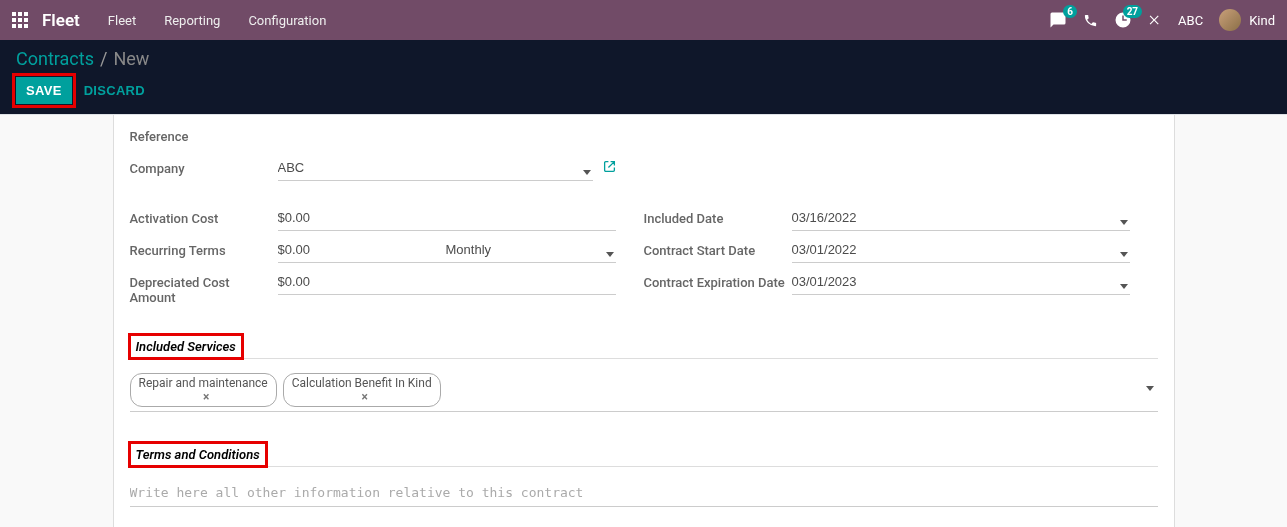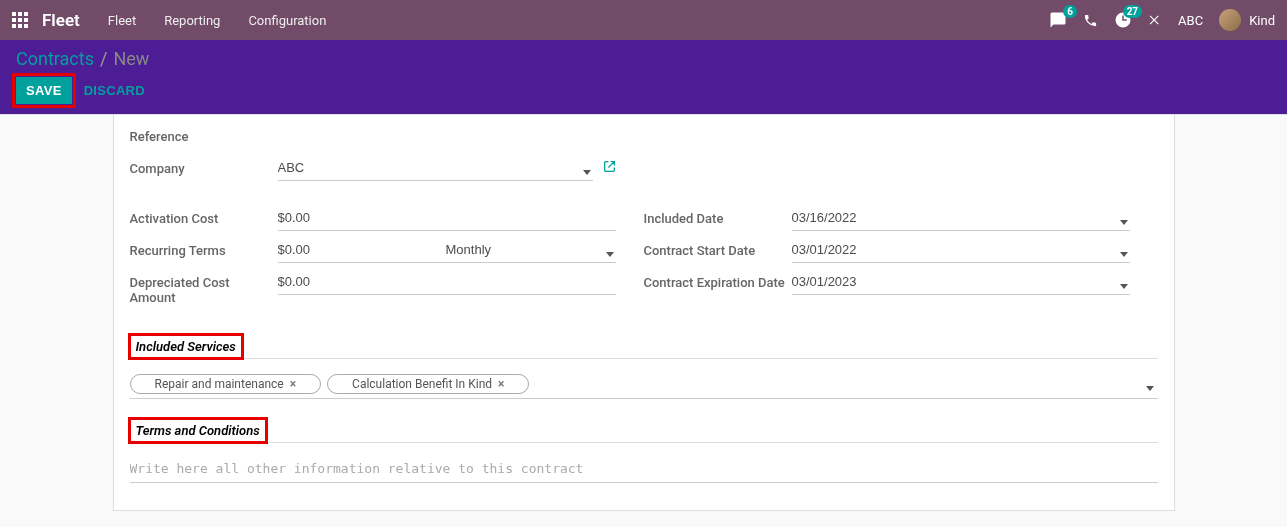--- a/index.html
+++ b/index.html
@@ -13,21 +13,21 @@
 .navbar .menu { display: flex; gap: 28px; }
 .navbar .menu a { color: #eee; text-decoration: none; font-size: 13px; cursor: pointer; }
 .navbar .right { margin-left: auto; display: flex; align-items: center; gap: 16px; }
 .navbar .icon { position: relative; cursor: pointer; display: flex; align-items: center; }
 .navbar .badge { position: absolute; top: -6px; right: -10px; background: #00A09D; color: #fff; font-size: 10px; font-weight: 700; padding: 1px 4px; border-radius: 8px; min-width: 14px; text-align: center; }
 .navbar .user { display: flex; align-items: center; gap: 8px; cursor: pointer; }
 .navbar .avatar { width: 22px; height: 22px; border-radius: 50%; background: linear-gradient(135deg,#c9a07a,#8b6f47); display: inline-block; }
 .navbar svg { fill: #fff; }
 
 
-.control-panel { background: #4c1d95; border-bottom: 1px solid #dee2e6; padding: 8px 16px 10px 16px; }
+.control-panel { background: #0f172a; border-bottom: 1px solid #dee2e6; padding: 8px 16px 10px 16px; }
 .breadcrumb { font-size: 18px; display: flex; align-items: baseline; gap: 6px; margin-bottom: 8px; }
 .breadcrumb .crumb-link { color: #00A09D; cursor: pointer; }
 .breadcrumb .sep { color: #999; }
 .breadcrumb .current { color: #888; }
 .actions { display: flex; align-items: center; gap: 12px; }
 .btn-save { background: #00A09D; color: #fff; border: none; padding: 6px 10px; font-size: 13px; font-weight: 600; cursor: pointer; letter-spacing: 0.3px; }
 .btn-discard { background: none; border: none; color: #00A09D; font-size: 13px; font-weight: 600; cursor: pointer; letter-spacing: 0.3px; }
 .highlight-red { outline: 3px solid #e60000; outline-offset: 1px; }
 
 
@@ -44,21 +44,21 @@
 .ext-link { color: #00A09D; margin-left: 10px; cursor: pointer; }
 .two-inputs { display: flex; gap: 0; }
 .two-inputs .amt { flex: 0 0 168px; }
 .two-inputs .freq { flex: 1; position: relative; }
 
 .section-sep { margin-top: 26px; margin-bottom: 10px; border-bottom: 1px solid #ddd; display: flex; }
 .section-title { font-size: 13px; font-weight: 600; color: #000000; padding: 4px 6px; display: inline-block; font-style: italic; }
 .section-title.hl { outline: 3px solid #e60000; outline-offset: -1px; }
 
 .tags-field { display: flex; align-items: center; border-bottom: 1px solid #ccc; padding: 4px 0; min-height: 30px; position: relative; }
-.tag { display: inline-flex; align-items: center; border: 1px solid #aaa; border-radius: 12px; padding: 2px 24px; font-size: 12px; color: #555; margin-right: 6px; background: #fff; }
+.tag { display: inline-flex; align-items: center; border: 1px solid #aaa; border-radius: 12px; padding: 2px 8px; font-size: 12px; color: #555; margin-right: 6px; background: #fff; flex-direction: column; }
 .tag .x { margin-left: 6px; cursor: pointer; color: #777; font-weight: 700; }
 .tags-caret { position: absolute; right: 4px; top: 10px; }
 
 .textarea { width: 100%; border: none; border-bottom: 1px solid #ccc; padding: 8px 0 6px 0; font-size: 13px; color: #4c4c4c; resize: none; background: transparent; }
 .textarea::placeholder { color: #aaa; }
 
 </style>
 </head>
 <body>
 
@@ -211,19 +211,19 @@
         <span>Repair and maintenance</span>
         <span class="x">×</span>
       </span>
       <span class="tag">
         <span>Calculation Benefit In Kind</span>
         <span class="x">×</span>
       </span>
       <span class="tags-caret"><span class="caret"></span></span>
     </div>
 
-    <div class="section-sep" style="margin-top:20px;">
+    <div class="section-sep" style="margin-top:31px;">
       <span class="section-title hl">Terms and Conditions</span>
     </div>
     <textarea class="textarea" rows="1" placeholder="Write here all other information relative to this contract" style=""></textarea>
 
   </div>
 </div>
 
 </body></html>

